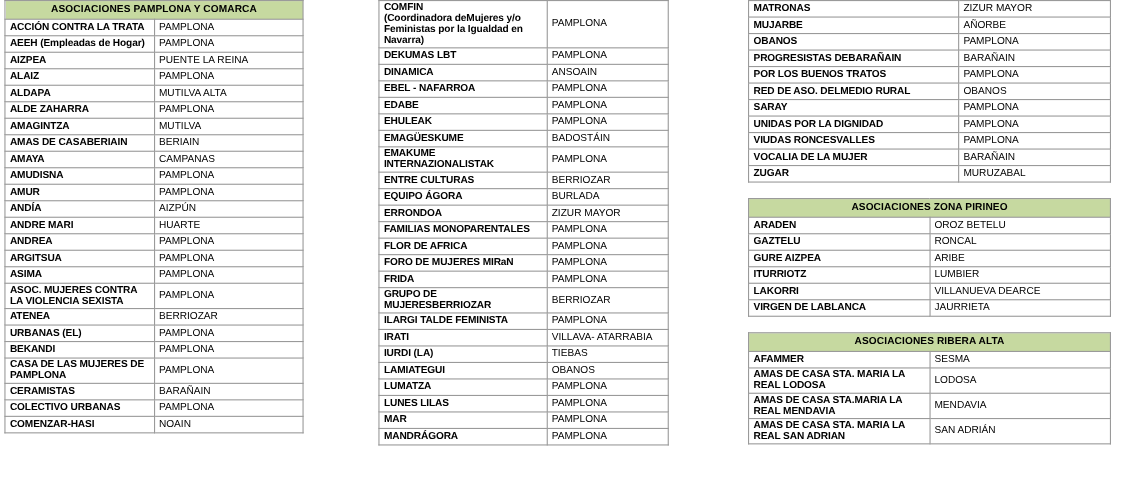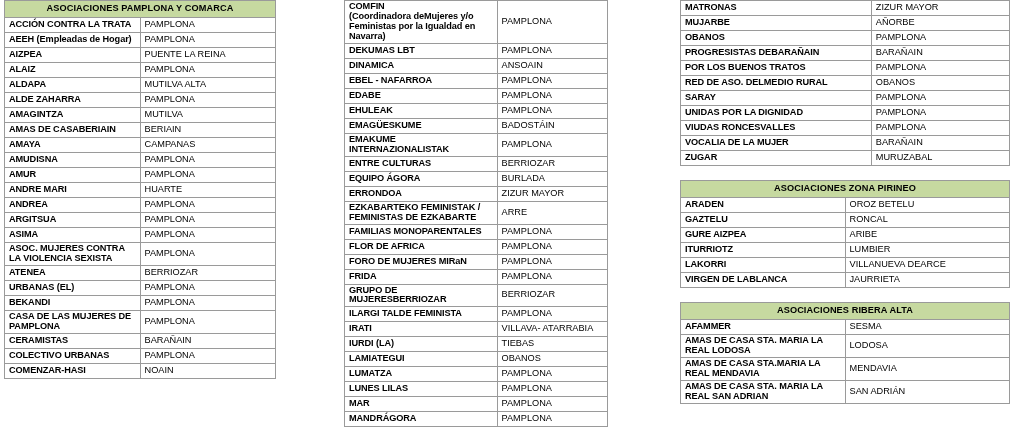--- a/index.html
+++ b/index.html
@@ -118,20 +118,24 @@
           </tr>
           <tr>
             <td class="name">AMUDISNA</td>
             <td class="place">PAMPLONA</td>
           </tr>
           <tr>
             <td class="name">AMUR</td>
             <td class="place">PAMPLONA</td>
           </tr>
           <tr>
+            <td class="name">ANDÍA</td>
+            <td class="place">AIZPÚN</td>
+          </tr>
+          <tr>
             <td class="name">ANDRE MARI</td>
             <td class="place">HUARTE</td>
           </tr>
           <tr>
             <td class="name">ANDREA</td>
             <td class="place">PAMPLONA</td>
           </tr>
           <tr>
             <td class="name">ARGITSUA</td>
             <td class="place">PAMPLONA</td>
@@ -215,24 +219,20 @@
             <td class="name">ENTRE CULTURAS</td>
             <td class="place">BERRIOZAR</td>
           </tr>
           <tr>
             <td class="name">EQUIPO ÁGORA</td>
             <td class="place">BURLADA</td>
           </tr>
           <tr>
             <td class="name">ERRONDOA</td>
             <td class="place">ZIZUR MAYOR</td>
-          </tr>
-          <tr>
-            <td class="name">EZKABARTEKO FEMINISTAK / FEMINISTAS DE EZKABARTE</td>
-            <td class="place">ARRE</td>
           </tr>
           <tr>
             <td class="name">FAMILIAS MONOPARENTALES</td>
             <td class="place">PAMPLONA</td>
           </tr>
           <tr>
             <td class="name">FLOR DE AFRICA</td>
             <td class="place">PAMPLONA</td>
           </tr>
           <tr>

